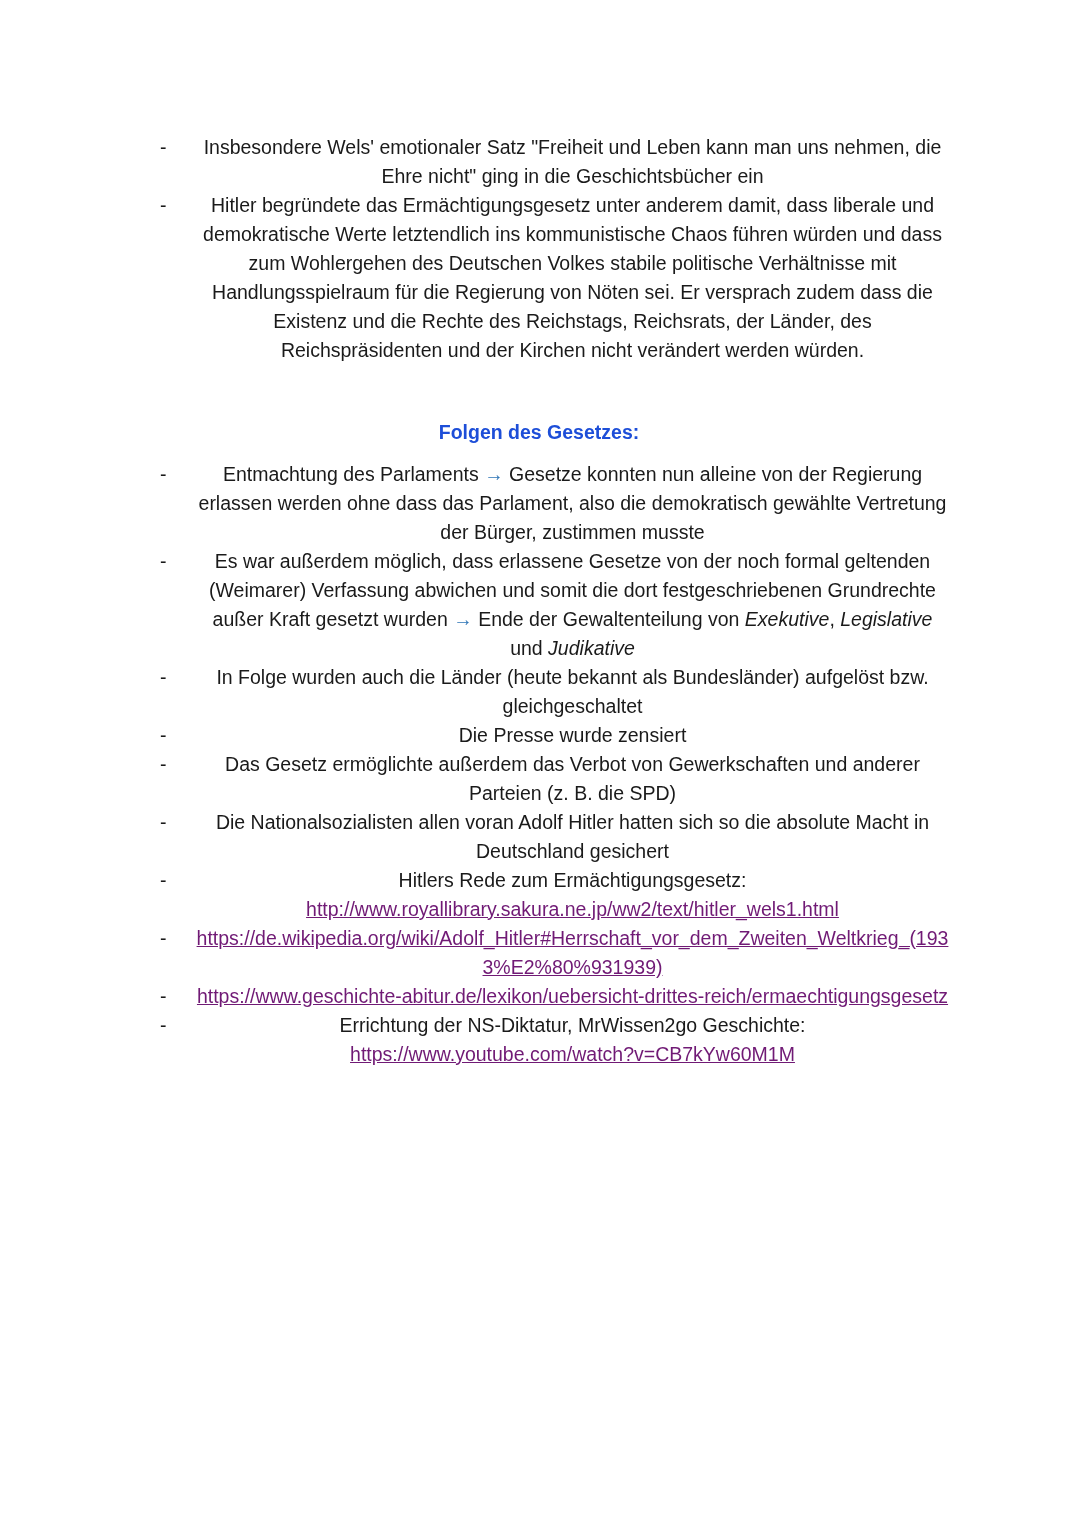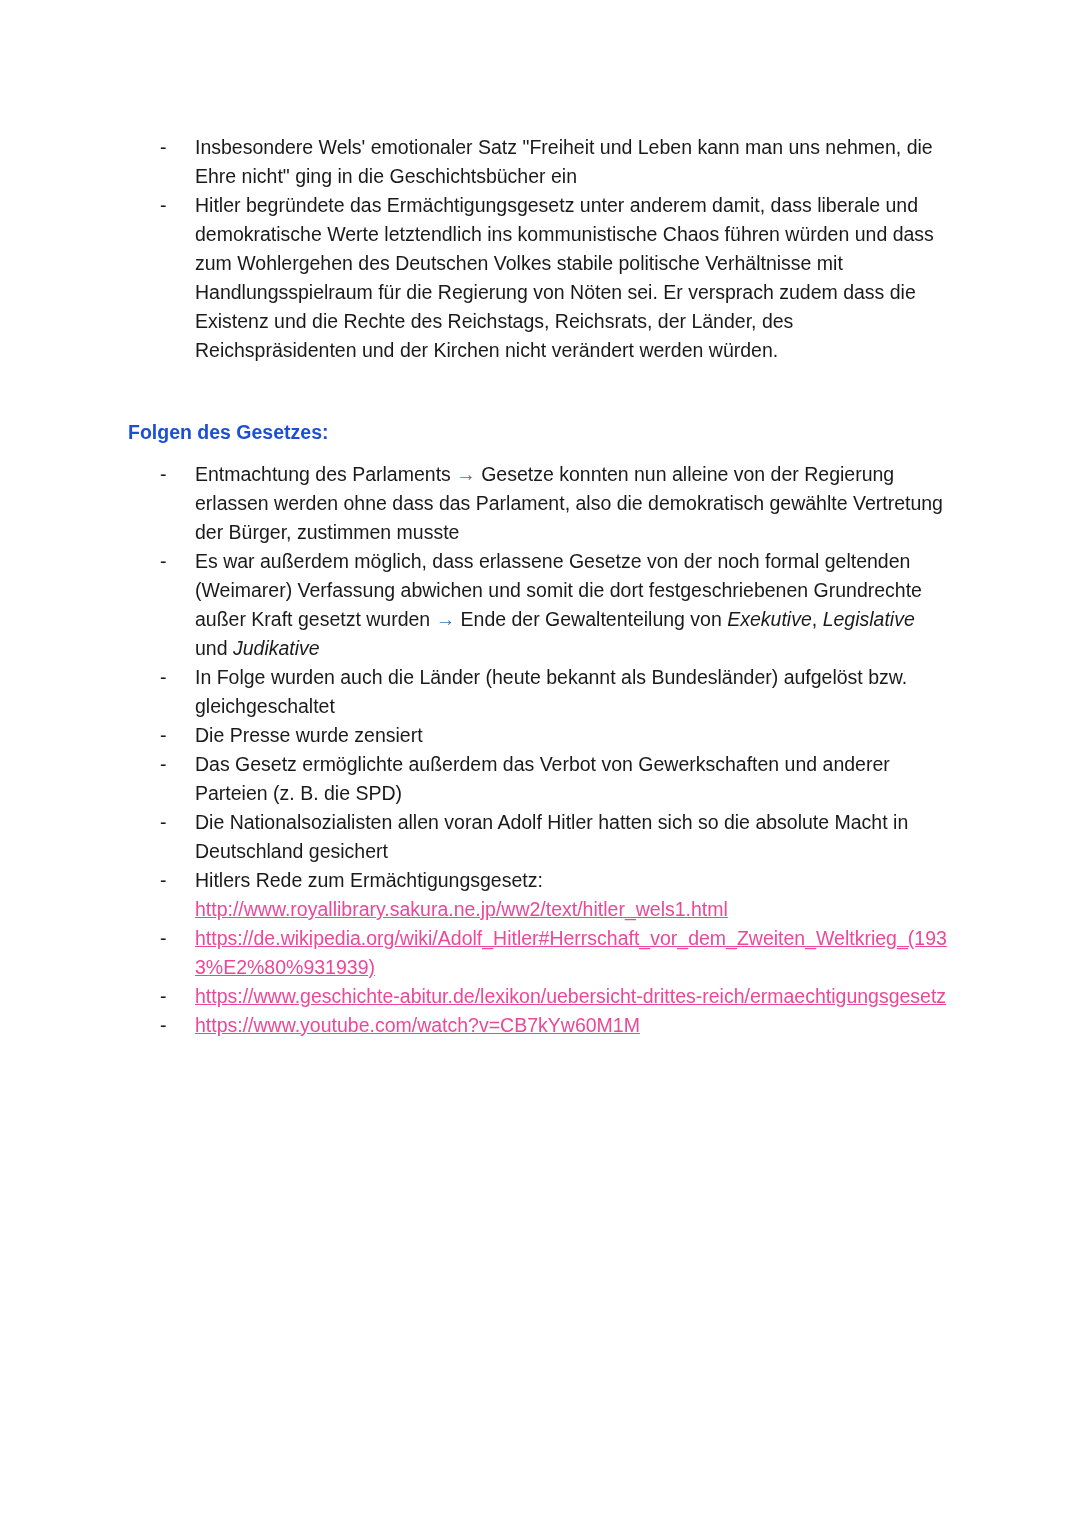--- a/index.html
+++ b/index.html
@@ -7,20 +7,21 @@
     width: 1080px;
     height: 1527px;
     background: #ffffff;
     box-sizing: border-box;
     padding: 133px 130px 40px 128px;
     font-family: "Liberation Sans", "DejaVu Sans", sans-serif;
     font-size: 19.5px;
     line-height: 29px;
     color: #1a1a1a;
     overflow: hidden;
+    text-align: center;
   }
   h2.section-heading {
     font-size: 19.5px;
     line-height: 29px;
     font-weight: bold;
     color: #1d4ed8;
     margin: 53px 0 13px 0;
   }
   ul.dash-list {
     list-style: none;
@@ -34,21 +35,21 @@
   }
   ul.dash-list > li::before {
     content: "-";
     position: absolute;
     left: 0;
     top: 0;
   }
   .arrow { color: #2e75b6; }
   em { }
   a.link {
-    color: #ec4899;
+    color: #701a75;
     text-decoration: underline;
     overflow-wrap: anywhere;
     word-break: break-all;
     cursor: pointer;
   }
 </style>
 </head>
 <body>
 
 <div class="page">
@@ -71,17 +72,18 @@
 
 
   <ul class="dash-list">
     <li>
       <div>Hitlers Rede zum Ermächtigungsgesetz:</div>
       <div><a class="link">http://www.royallibrary.sakura.ne.jp/ww2/text/hitler_wels1.html</a></div>
     </li>
     <li><a class="link">https://de.wikipedia.org/wiki/Adolf_Hitler#Herrschaft_vor_dem_Zweiten_Weltkrieg_(1933%E2%80%931939)</a></li>
     <li><a class="link">https://www.geschichte-abitur.de/lexikon/uebersicht-drittes-reich/ermaechtigungsgesetz</a></li>
     <li>
+      <div>Errichtung der NS-Diktatur, MrWissen2go Geschichte:</div>
       <div><a class="link">https://www.youtube.com/watch?v=CB7kYw60M1M</a></div>
     </li>
   </ul>
 
 </div>
 
 </body></html>

